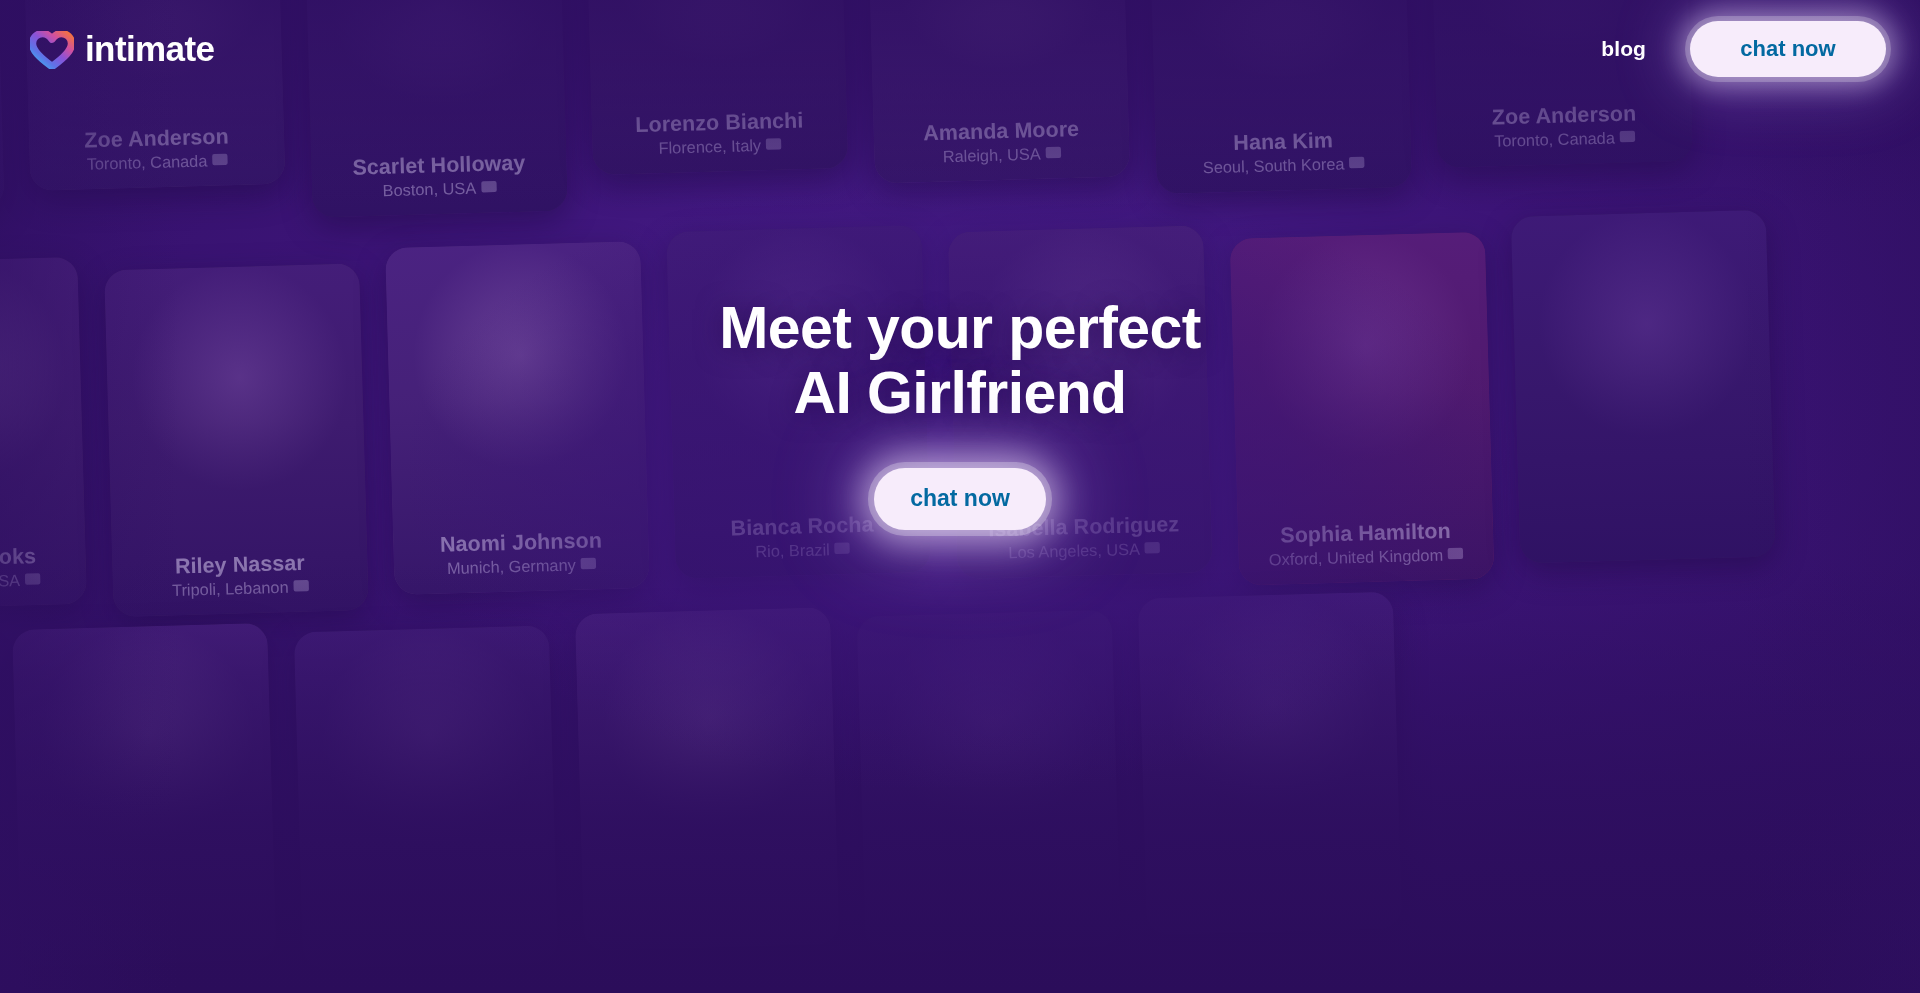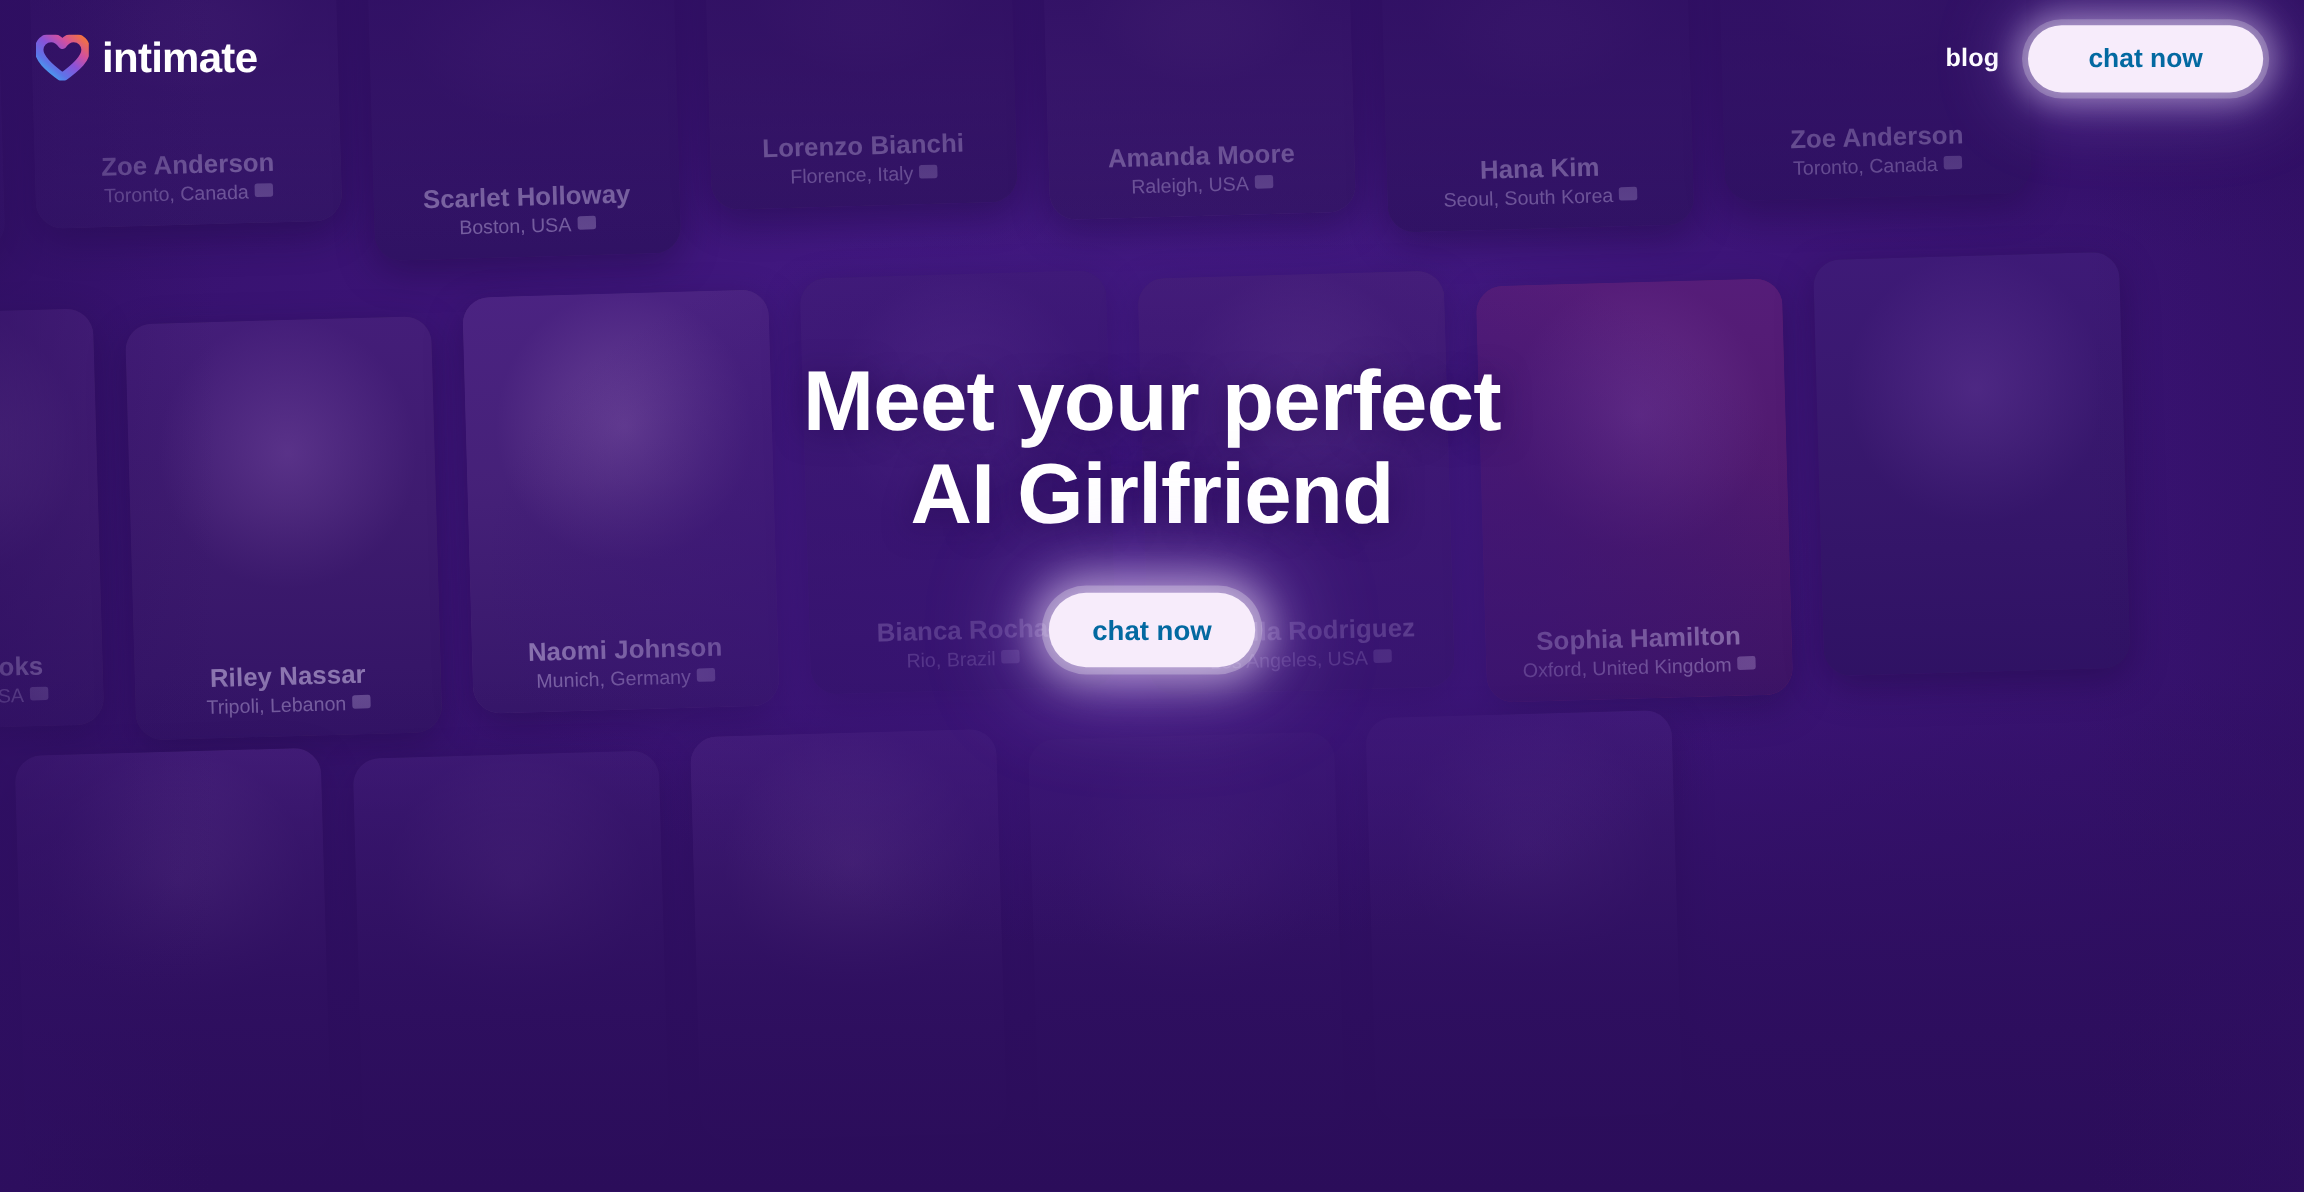--- a/index.html
+++ b/index.html
@@ -156,36 +156,36 @@
     height: 98px;
     display: flex;
     align-items: center;
     justify-content: space-between;
     padding: 0 34px 0 30px;
     z-index: 40;
   }
 
   #brand {
     display: flex;
-    align-items: flex-start;
+    align-items: flex-end;
     gap: 11px;
     text-decoration: none;
   }
   #brand .heart-wrap { width: 44px; height: 38px; display: block; }
   #brand .wordmark {
     font-size: 35px;
     font-weight: 700;
     color: #ffffff;
     letter-spacing: -0.6px;
   }
 
   #nav-right {
     display: flex;
     align-items: center;
-    gap: 24px;
+    gap: 44px;
   }
   #blog-link {
     font-size: 21px;
     font-weight: 700;
     color: #ffffff;
     text-decoration: none;
     letter-spacing: 0.1px;
   }
 
   .cta-pill {
@@ -214,21 +214,21 @@
   #hero {
     position: absolute;
     left: 50%;
     top: 296px;
     transform: translateX(-50%);
     width: 720px;
     text-align: center;
     z-index: 35;
   }
   #hero-title {
-    font-size: 71px;
+    font-size: 59px;
     line-height: 1.10;
     font-weight: 700;
     color: #ffffff;
     letter-spacing: -0.6px;
     text-shadow: 0 2px 26px rgba(30,5,70,0.55);
   }
   #hero-subtitle {
     margin-top: 26px;
     font-size: 28px;
     line-height: 1.40;

